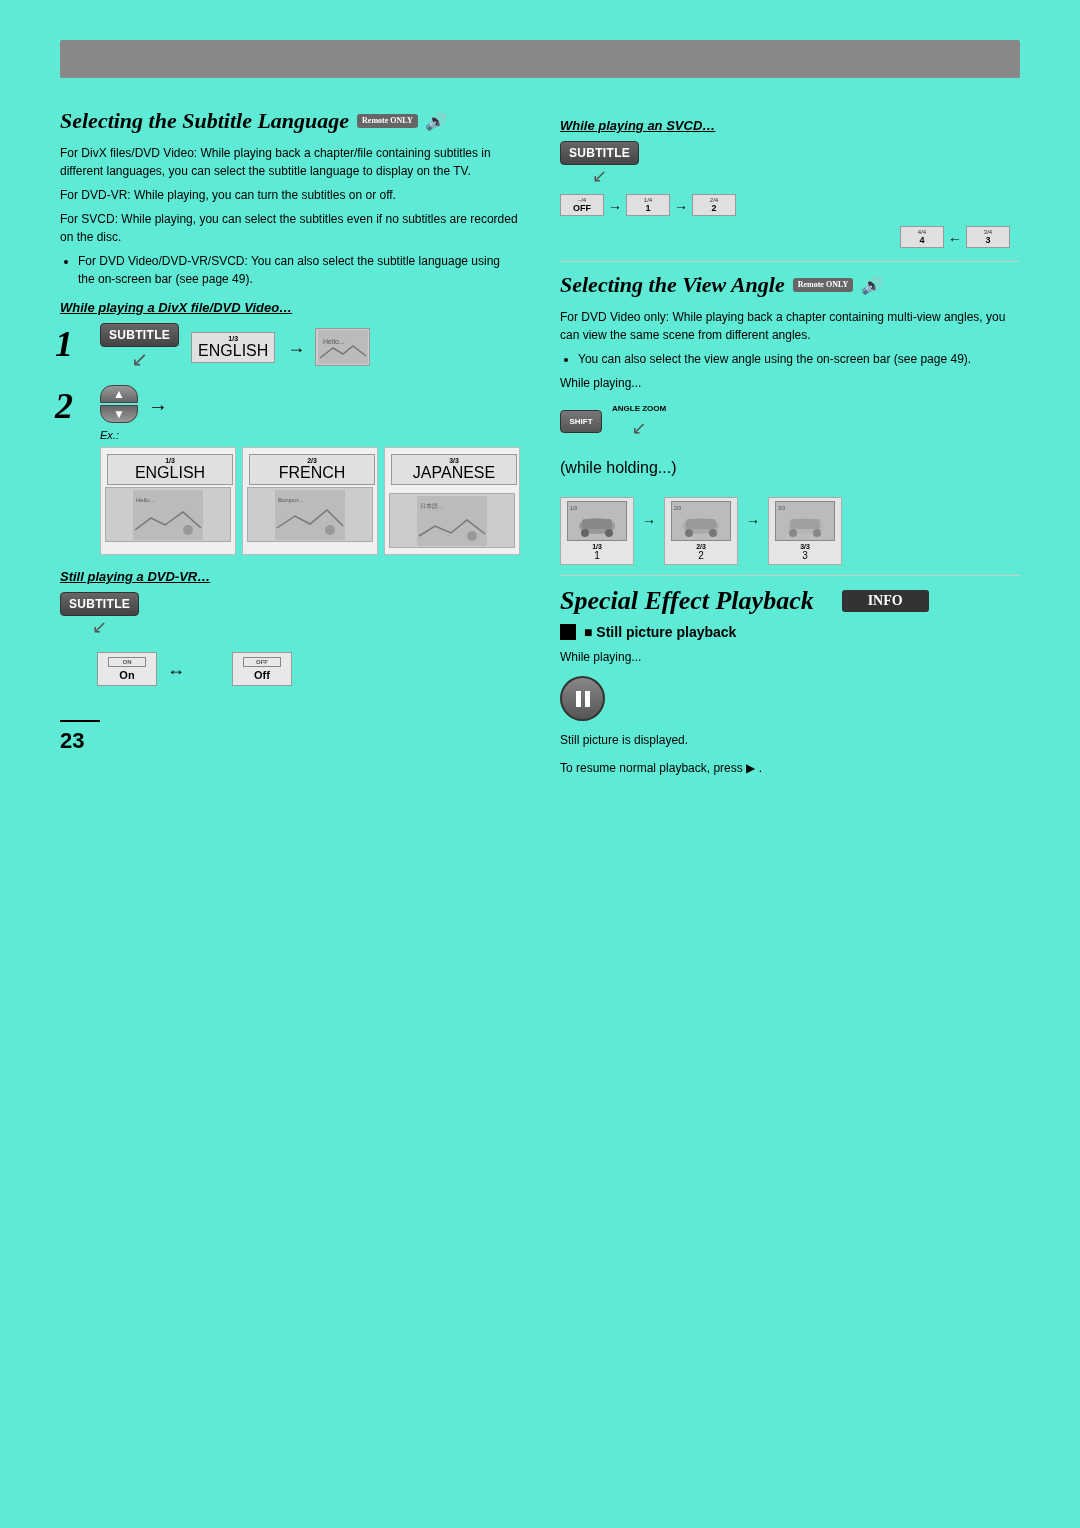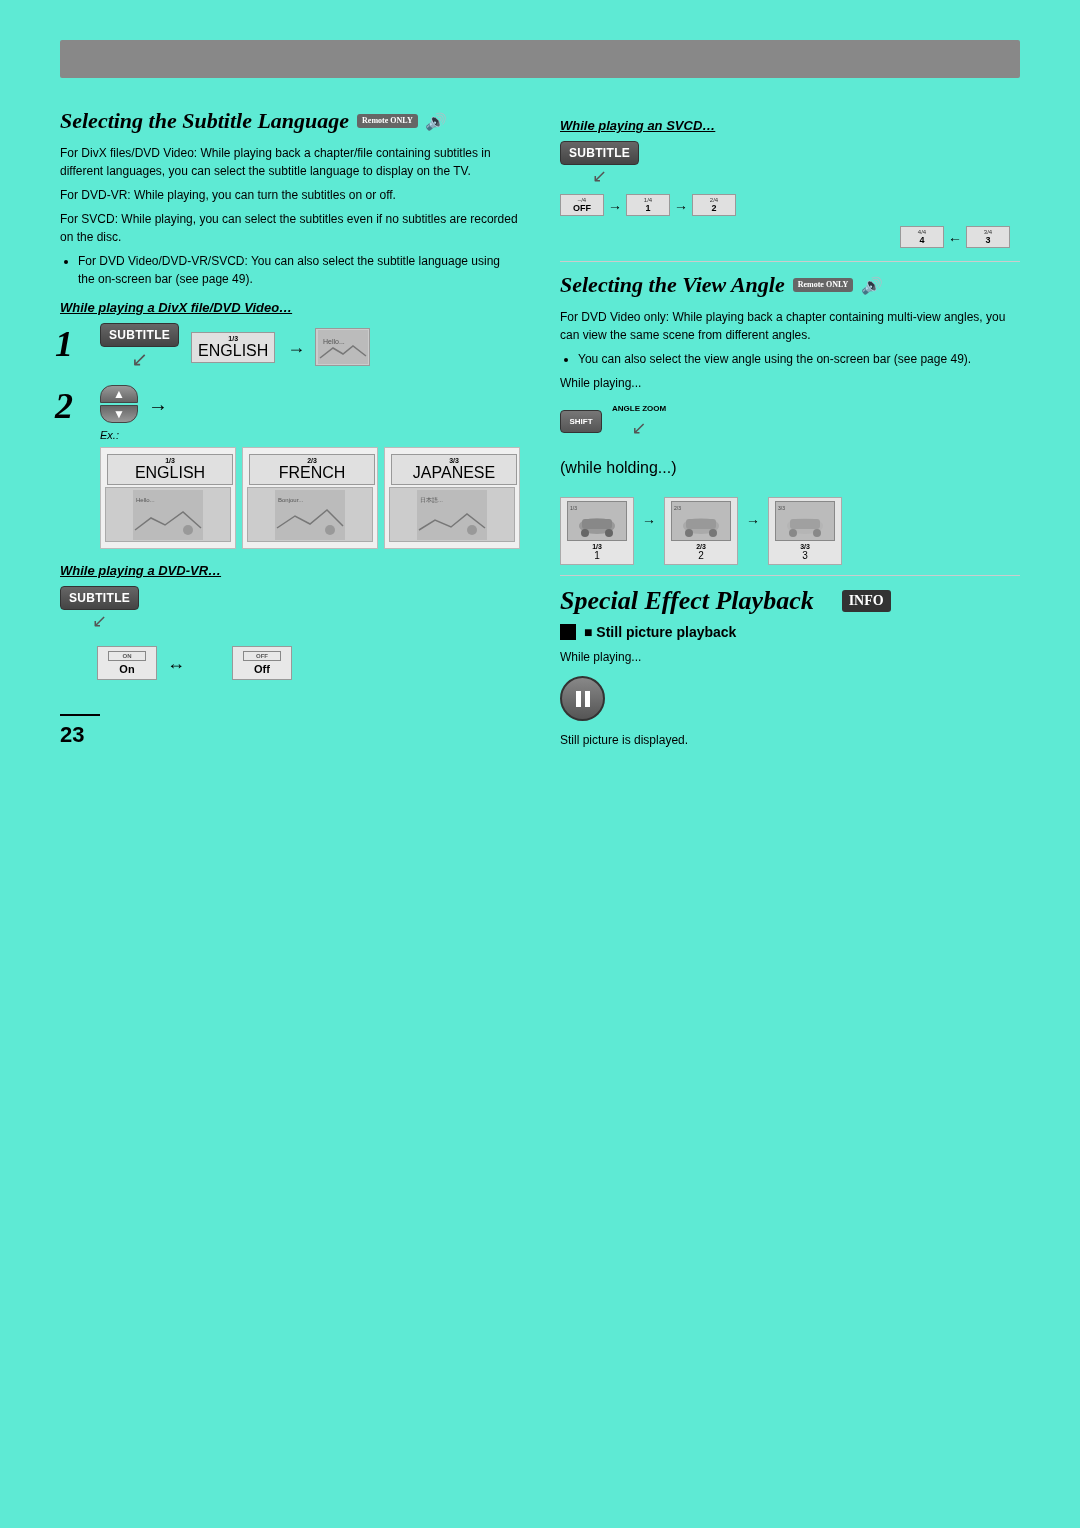--- a/index.html
+++ b/index.html
@@ -73,21 +73,21 @@
 
     .info-badge {
       display: inline-flex;
       align-items: center;
       justify-content: center;
       background: #333;
       color: #fff;
       font-size: 14px;
       font-style: normal;
       font-weight: bold;
-      padding: 3px 7px;
+      padding: 3px 26px;
       border-radius: 3px;
     }
 
     .section-body {
       font-size: 12px;
       line-height: 1.5;
       margin-bottom: 12px;
     }
 
     .section-body p {
@@ -510,39 +510,39 @@
               <div class="diagram-cell-img">
                 <svg width="70" height="50" viewBox="0 0 70 50">
                   <rect width="70" height="50" fill="#bbb"></rect>
                   <text x="3" y="12" font-size="6" fill="#555">Bonjour...</text>
                   <path d="M2 38 L20 26 L35 34 L52 20 L68 36" stroke="#777" stroke-width="1.5" fill="none"></path>
                   <circle cx="55" cy="40" r="5" fill="#777" opacity="0.5"></circle>
                 </svg>
               </div>
             </div>
             <div class="diagram-cell">
-              <div class="screen-box" style="width:100%; margin-bottom:2px;">
+              <div class="screen-box" style="width:100%; margin-bottom:8px;">
                 <span class="screen-label">3/3</span>
                 <span class="screen-value">JAPANESE</span>
               </div>
               <div class="diagram-cell-img">
                 <svg width="70" height="50" viewBox="0 0 70 50">
                   <rect width="70" height="50" fill="#bbb"></rect>
                   <text x="3" y="12" font-size="6" fill="#555">日本語...</text>
                   <path d="M2 40 L18 30 L34 37 L50 24 L68 38" stroke="#777" stroke-width="1.5" fill="none"></path>
                   <circle cx="55" cy="40" r="5" fill="#777" opacity="0.5"></circle>
                 </svg>
               </div>
             </div>
           </div>
         </div>
       </div>
 
       
-      <div class="sub-header">While playing a DVD-VR…</div>
+      <div class="sub-header">Still playing a DVD-VR…</div>
       <div class="dvd-vr-diagram">
         <div class="subtitle-btn-area">
           <div style="display:flex; flex-direction:column; align-items:center;">
             <div class="hw-button">SUBTITLE</div>
             <div style="font-size:18px; color:#555;">↙</div>
           </div>
         </div>
         <div class="on-off-row">
           <div class="state-box">
             <span class="state-indicator" style="font-size:6px; font-weight:bold;">ON</span>
@@ -700,17 +700,22 @@
         <div style="margin: 10px 0;">
           <div class="pause-btn">
             <svg width="20" height="20" viewBox="0 0 20 20">
               <rect x="3" y="2" width="5" height="16" fill="white"></rect>
               <rect x="12" y="2" width="5" height="16" fill="white"></rect>
             </svg>
           </div>
         </div>
 
         <p>Still picture is displayed.</p>
+        <p style="margin-top:10px;">
+          <span class="bold">To resume normal playback, press </span>
+          <span>▶</span>
+          <span>.</span>
+        </p>
       </div>
 
     </div>
   </div>
 </div>
 
 </body></html>

